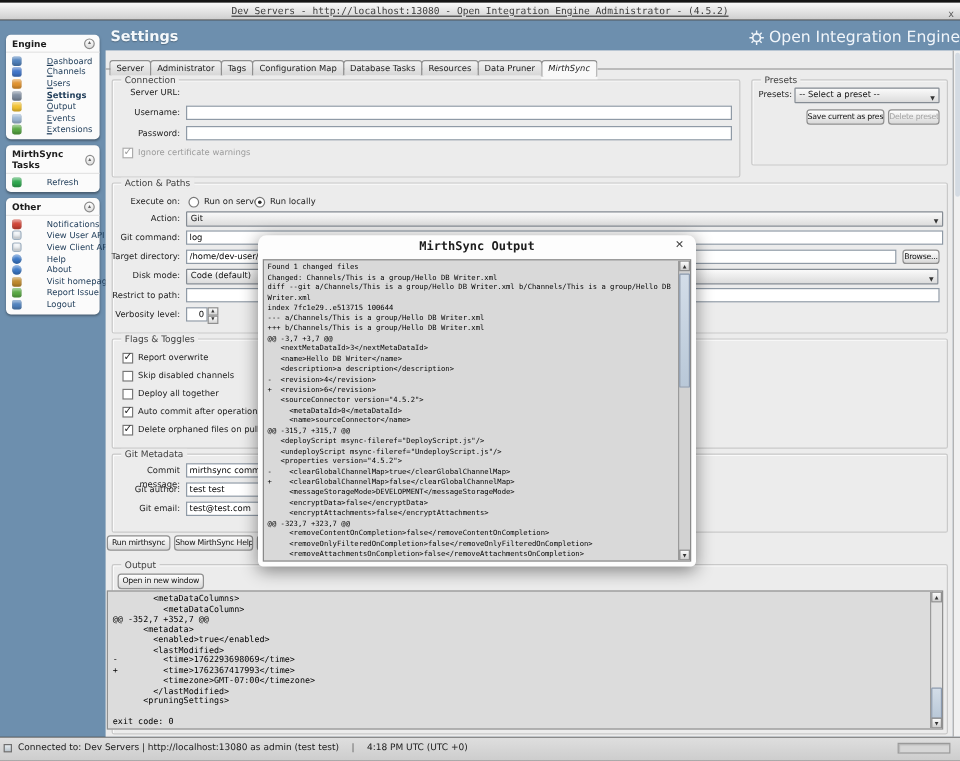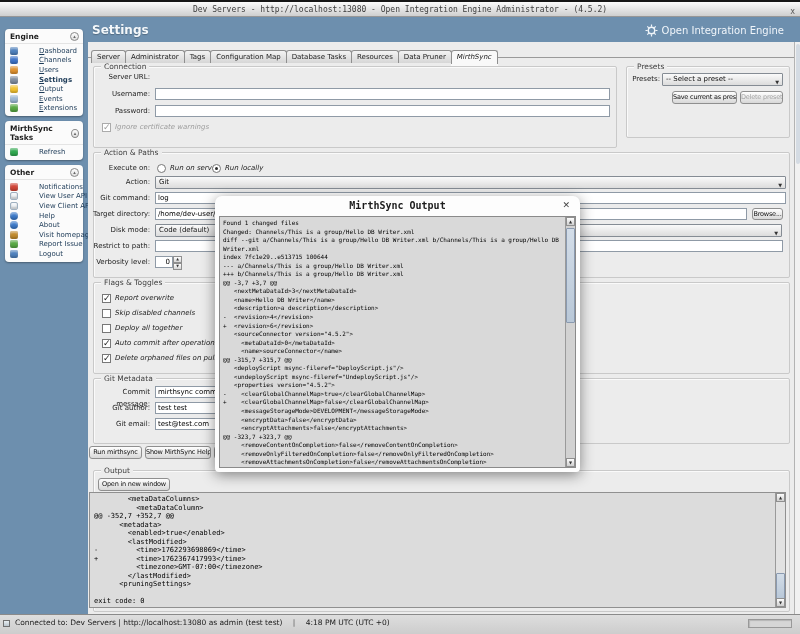--- a/index.html
+++ b/index.html
@@ -3,28 +3,28 @@
 <meta charset="utf-8">
 <style>
   * { margin:0; padding:0; box-sizing:border-box; }
   html,body { width:800px; height:634px; }
   body { position:relative; background:#161616; font-family:"DejaVu Sans",sans-serif; overflow:hidden; }
 
   
   .titlebar { position:absolute; left:0; top:0; width:800px; height:17px;
     background:linear-gradient(#fbfbfb,#cfcfcf); border-top:2px solid #161616;
     border-bottom:1px solid #979797; text-align:center;
-    font-family:"DejaVu Sans Mono",monospace; font-size:8px; line-height:15px; color:#3c3c3c; }
+    font-family:"DejaVu Sans Mono",monospace; font-size:8px; line-height:15px; color:#3c3c3c;text-decoration:underline; }
   .titlebar .wclose { position:absolute; right:5px; top:2px; font-size:8px; color:#555; cursor:default; }
 
   
   .bluebg { position:absolute; left:0; top:17px; width:800px; height:597px; background:#6d8fae; }
   .page-title { position:absolute; left:92px; top:23px; color:#f4f8fb; font-size:12px; font-weight:bold;
     text-shadow:0 1px 1px rgba(0,0,0,.25); }
-  .brand { position:absolute; right:16px; top:24px; color:#f0f5fa; font-size:10px; display:flex; align-items:center; gap:4px; }
+  .brand { position:absolute; right:0; top:24px; color:#f0f5fa; font-size:13px; display:flex; align-items:center; gap:4px; }
 
   
   .panel { position:absolute; left:5px; width:78px; background:#fbfbfb; border-radius:4px;
     box-shadow:0 1px 2px rgba(0,0,0,.35); padding:2px 0 3px 0; }
   .panel-h { display:flex; align-items:center; justify-content:space-between; padding:1px 4px 2px 5px;
     border-bottom:1px solid #e4e4e4; }
   .panel-h .pt { font-size:7.5px; font-weight:bold; color:#1d1d1d; }
   .ptoggle { width:9px; height:9px; border:1px solid #8a8a8a; border-radius:50%; font-size:5px; line-height:7px;
     text-align:center; color:#666; background:linear-gradient(#fff,#ddd); }
   .panel ul { list-style:none; padding:2px 0 0 5px; }
@@ -62,21 +62,21 @@
   .sel { position:absolute; height:13px; background:linear-gradient(#fafafa,#dcdcdc); border:1px solid #858c94;
     font-size:7px; line-height:11px; color:#111; padding:0 12px 0 3px; border-radius:1px; cursor:pointer; }
   .sel::after { content:"▼"; position:absolute; right:3px; top:3px; font-size:5px; color:#333; }
   .btn { position:absolute; height:13px; background:linear-gradient(#fefefe,#d8d8d8); border:1px solid #8f8f8f;
     border-radius:3px; font-family:"DejaVu Sans",sans-serif; font-size:6.5px; color:#111; line-height:11px;
     text-align:center; letter-spacing:-0.2px; cursor:pointer; overflow:hidden; white-space:nowrap; }
   .btn.dis { color:#a3a3a3; }
   .cbrow { position:absolute; display:flex; align-items:center; gap:4px; height:10px; }
   .cb { width:9px; height:9px; border:1px solid #777; background:#fff; position:relative; flex:0 0 9px; }
   .cb.checked::after { content:"✓"; position:absolute; top:-2px; left:0px; font-size:9px; font-weight:bold; color:#222; }
-  .cbl { font-size:7px; color:#1c1c1c;font-style:italic; }
+  .cbl { font-size:7px; color:#1c1c1c; }
   .dis .cb { border-color:#ababab; } .dis .cb.checked::after { color:#9c9c9c; } .dis .cbl { color:#9c9c9c; }
   .rd { width:9px; height:9px; border:1px solid #777; border-radius:50%; background:#fff; position:relative; flex:0 0 9px; }
   .rd.checked::after { content:""; position:absolute; left:2px; top:2px; width:3px; height:3px; border-radius:50%; background:#2c2c2c; }
   .spin { position:absolute; display:flex; }
   .spin .num { width:18px; height:12px; background:#fff; border:1px solid #8f9aa6; font-size:7px; line-height:10px; text-align:right; padding-right:2px; }
   .spin .arr { width:9px; display:flex; flex-direction:column; }
   .spin .arr span { flex:1; border:1px solid #8f8f8f; background:linear-gradient(#fdfdfd,#d7d7d7); font-size:3.5px; line-height:5px; text-align:center; color:#333; cursor:pointer; }
 
   
   .outbox { position:absolute; left:1px; top:450px; width:697px; height:116px; background:#dcdcdc; border:1px solid #909090; }

